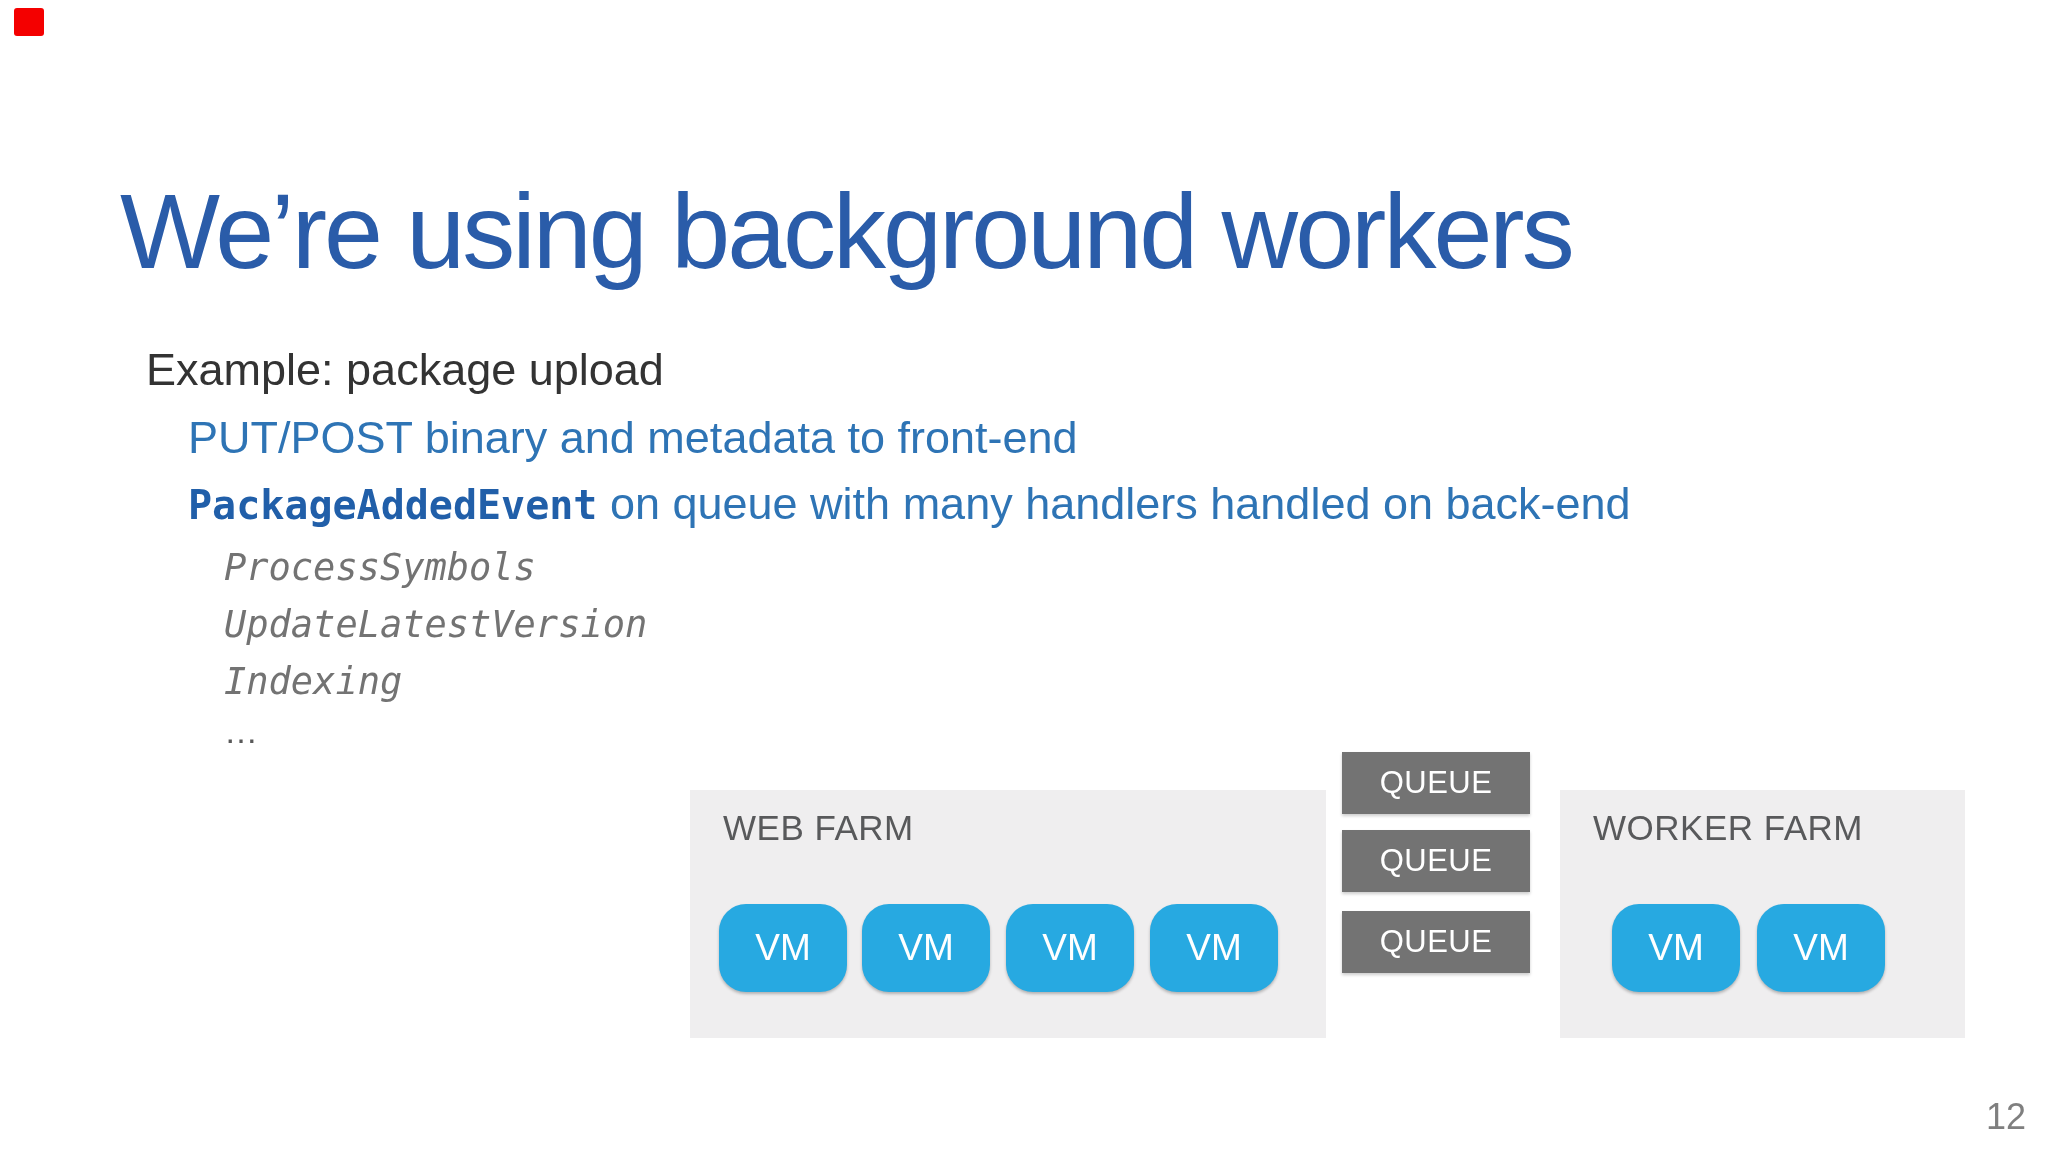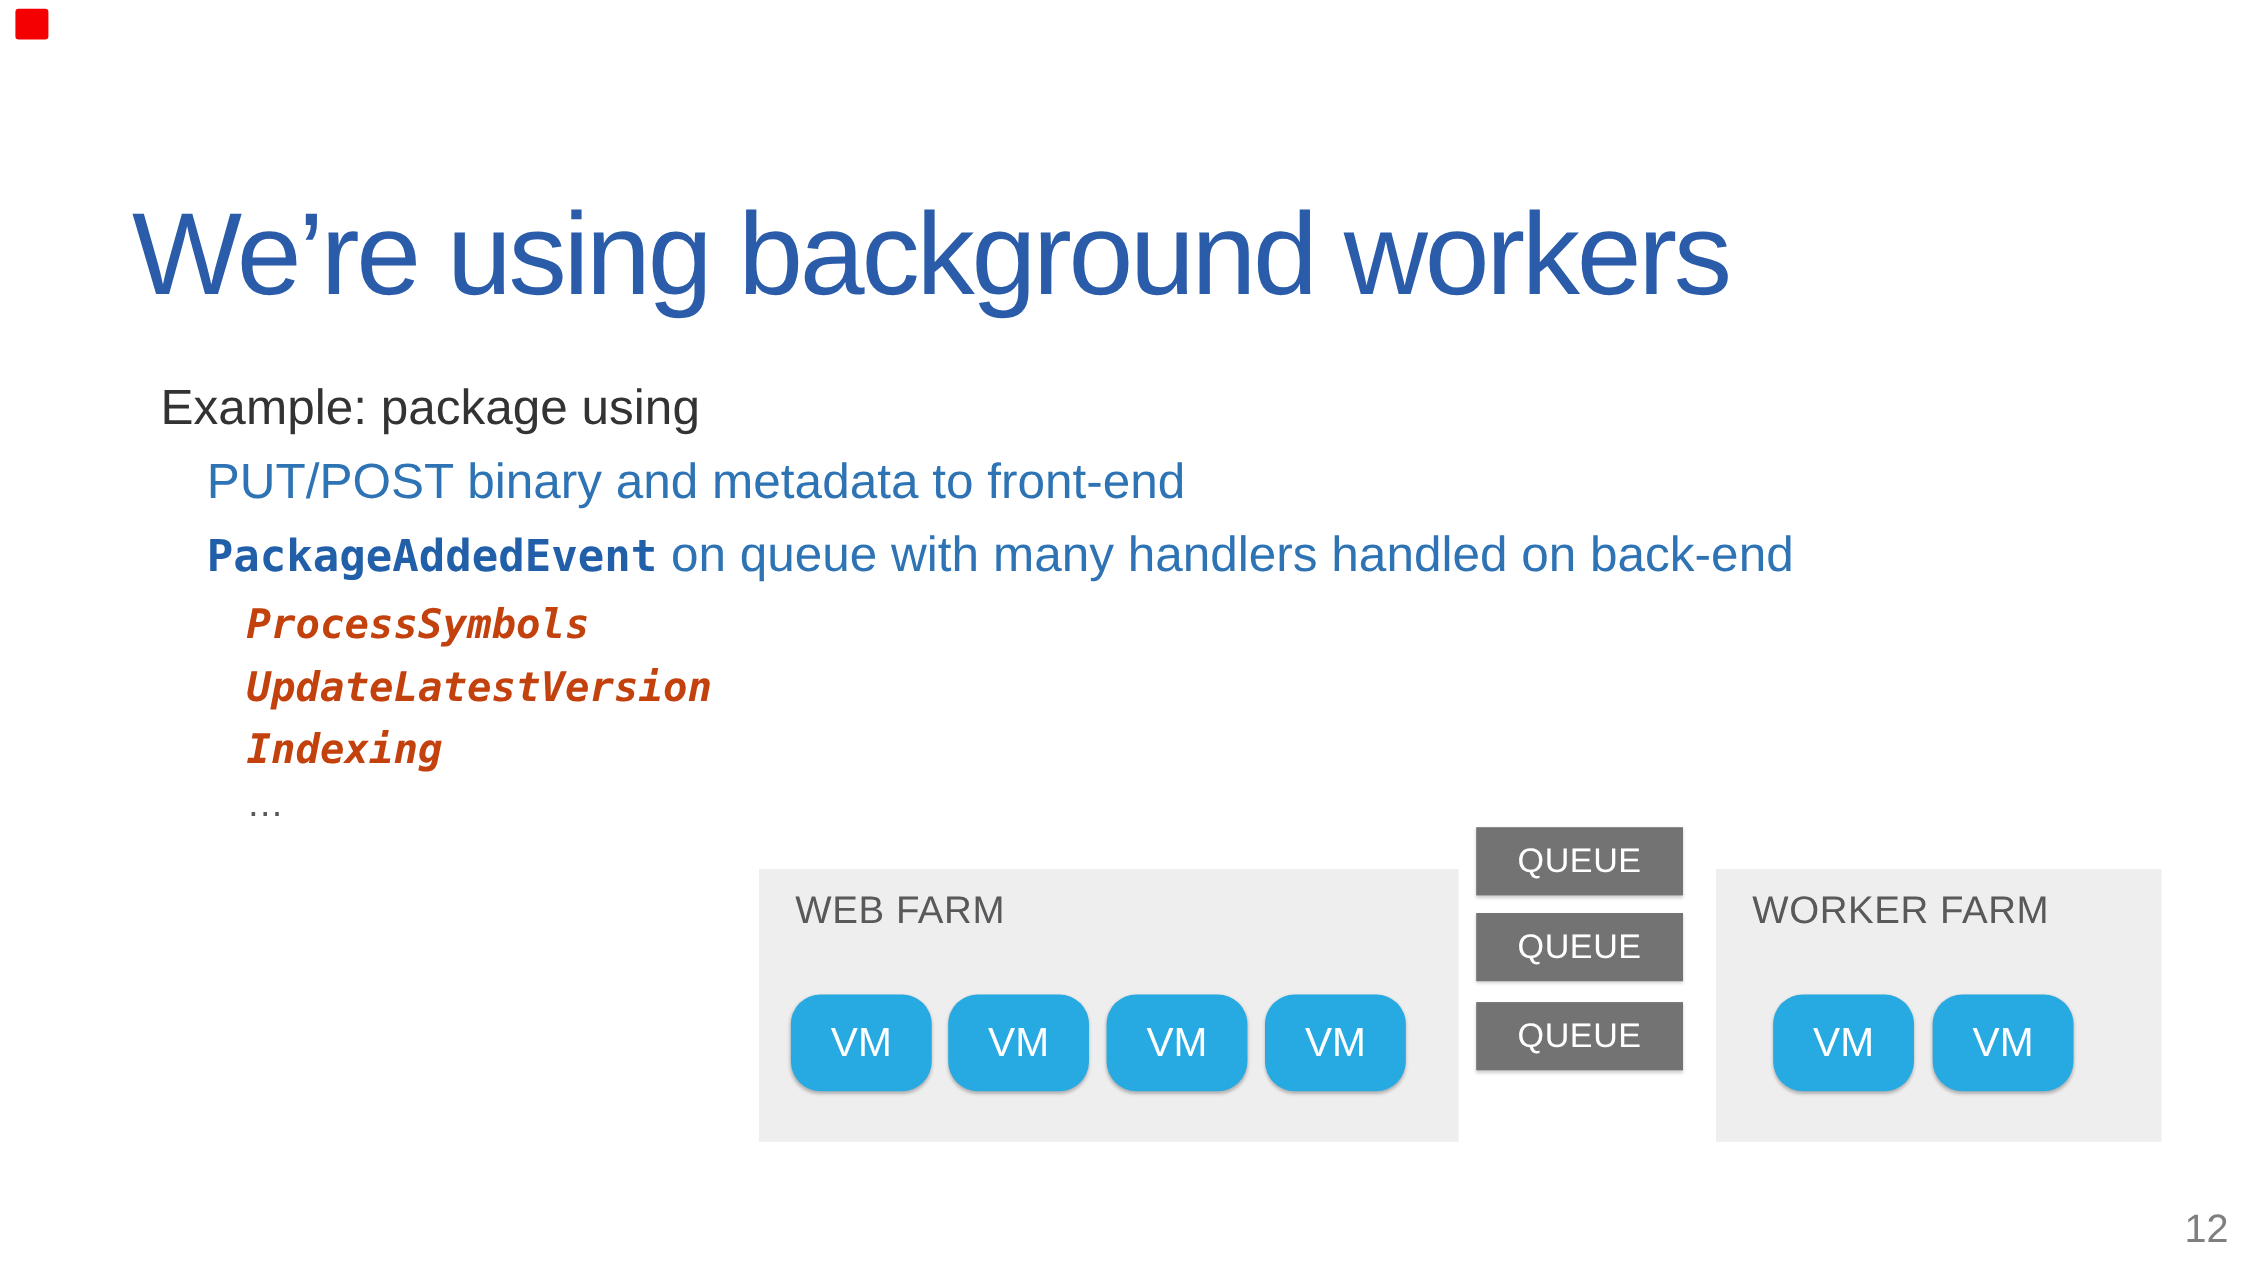--- a/index.html
+++ b/index.html
@@ -72,23 +72,22 @@
     font-weight: bold;
     font-size: 40px;
     color: #215fa9;
   }
   .handler-item {
     position: absolute;
     left: 224px;
     font-family: "DejaVu Sans Mono", monospace;
     font-style: italic;
     font-size: 37px;
-    color: #c2410c;
-    white-space: nowrap;
-    font-weight: bold;
+    color: #737373;
+    white-space: nowrap;
   }
   .handler-0 { top: 546px; }
   .handler-1 { top: 603px; }
   .handler-2 { top: 660px; }
   .ellipsis-line {
     position: absolute;
     left: 224px;
     top: 712px;
     font-size: 34px;
     color: #595959;
@@ -165,21 +164,21 @@
 </style>
 </head>
 <body>
 
 <div id="stage">
 
   <div class="rec-marker"></div>
 
   <h1 class="slide-title">We’re using background workers</h1>
 
-  <div class="example-line">Example: package using</div>
+  <div class="example-line">Example: package upload</div>
 
   <div class="put-post-line">PUT/POST binary and metadata to front-end</div>
 
   <div class="event-line"><span class="code-bold">PackageAddedEvent</span><span> on queue with many handlers handled on back-end</span></div>
 
   <div class="handler-item handler-0">ProcessSymbols</div>
   <div class="handler-item handler-1">UpdateLatestVersion</div>
   <div class="handler-item handler-2">Indexing</div>
   <div class="ellipsis-line">…</div>
 

